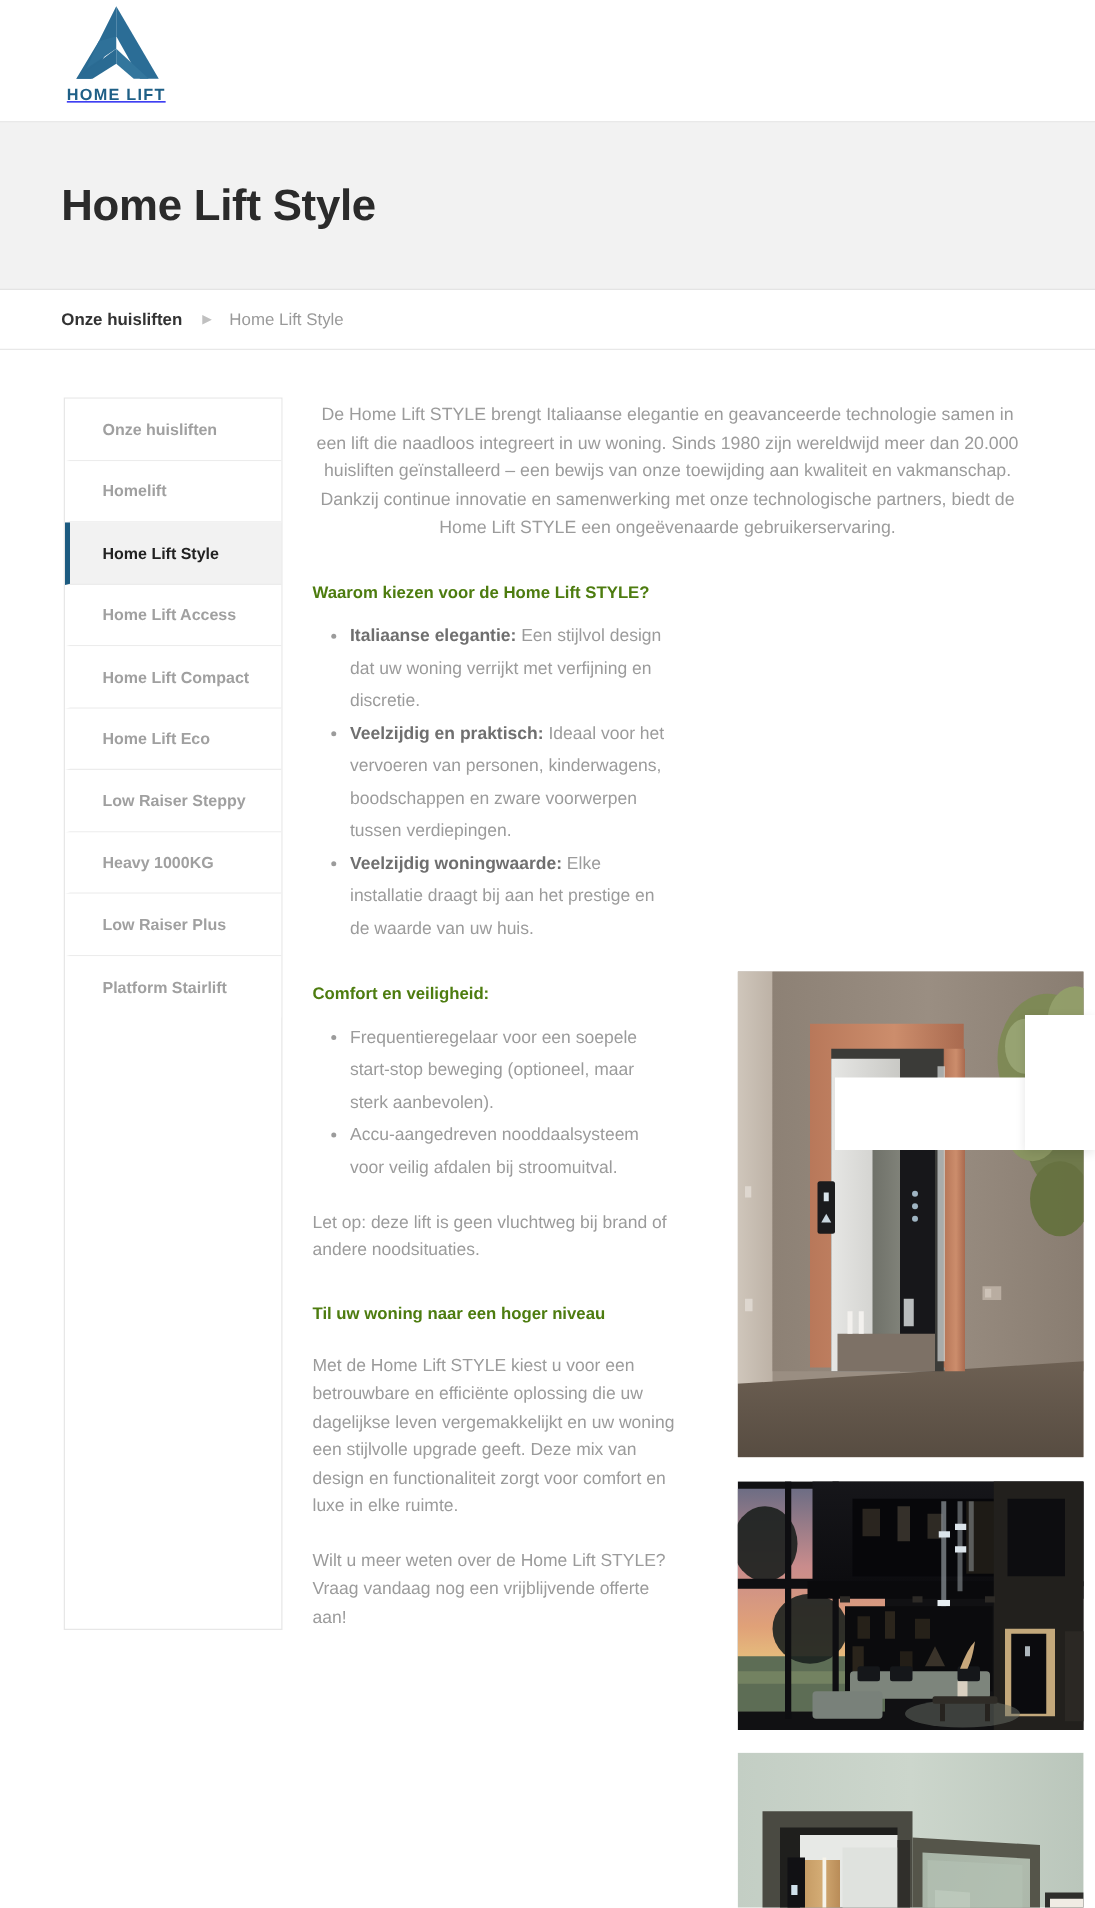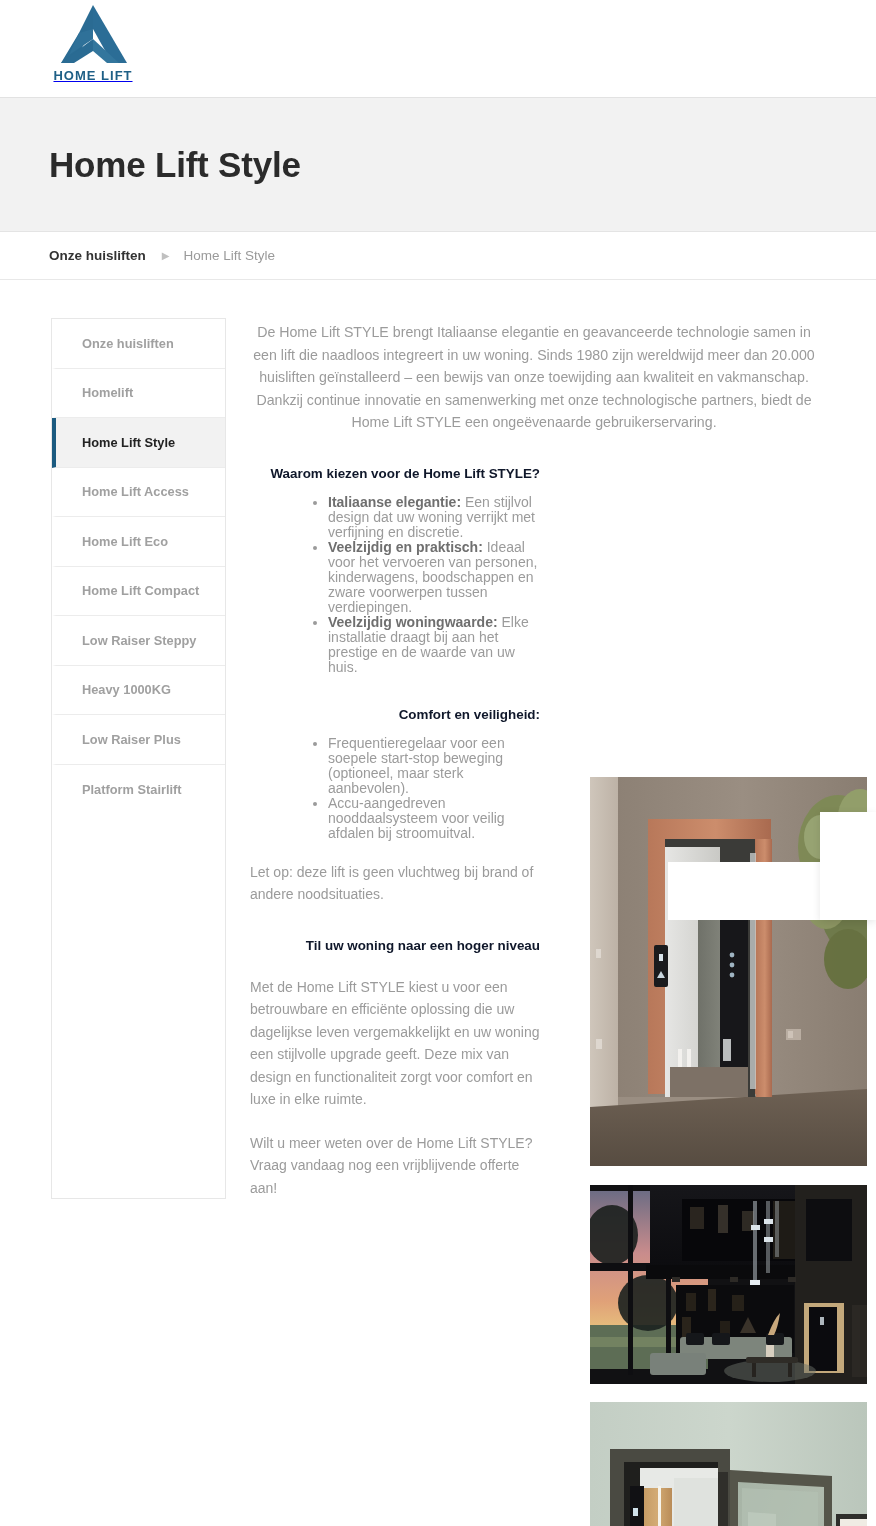--- a/index.html
+++ b/index.html
@@ -107,36 +107,34 @@
     width:568px;
     margin:0 0 0 0;
     font-size:14.2px;
     line-height:22.5px;
     color:#9b9b9b;
     text-align:center;
   }
   .sec-head{
     font-size:13.4px;
     font-weight:bold;
-    color:#0f172a;
+    color:#4d7c0f;
     margin:30px 0 0 0;
     line-height:19px;
-    text-align:right;
   }
   ul.bullets{
     margin:12px 0 0 0;
     padding-left:30px;
     list-style:disc;
   }
   ul.bullets li{
     font-size:14px;
-    line-height:15px;
+    line-height:26px;
     color:#9b9b9b;
     margin-bottom:0;
-    margin-left:48px;
   }
   ul.bullets li b{ color:#6f6f6f; font-weight:bold; }
   .note{
     font-size:14px;
     line-height:22.5px;
     color:#9b9b9b;
     margin:20px 0 0 0;
   }
   .body-p{
     font-size:14px;
@@ -214,24 +212,24 @@
       <div class="side-item">
         <span>Homelift</span>
       </div>
       <div class="side-item active">
         <span>Home Lift Style</span>
       </div>
       <div class="side-item">
         <span>Home Lift Access</span>
       </div>
       <div class="side-item">
+        <span>Home Lift Compact</span>
+      </div>
+      <div class="side-item">
         <span>Home Lift Eco</span>
-      </div>
-      <div class="side-item">
-        <span>Home Lift Compact</span>
       </div>
       <div class="side-item">
         <span>Low Raiser Steppy</span>
       </div>
       <div class="side-item">
         <span>Heavy 1000KG</span>
       </div>
       <div class="side-item">
         <span>Low Raiser Plus</span>
       </div>

